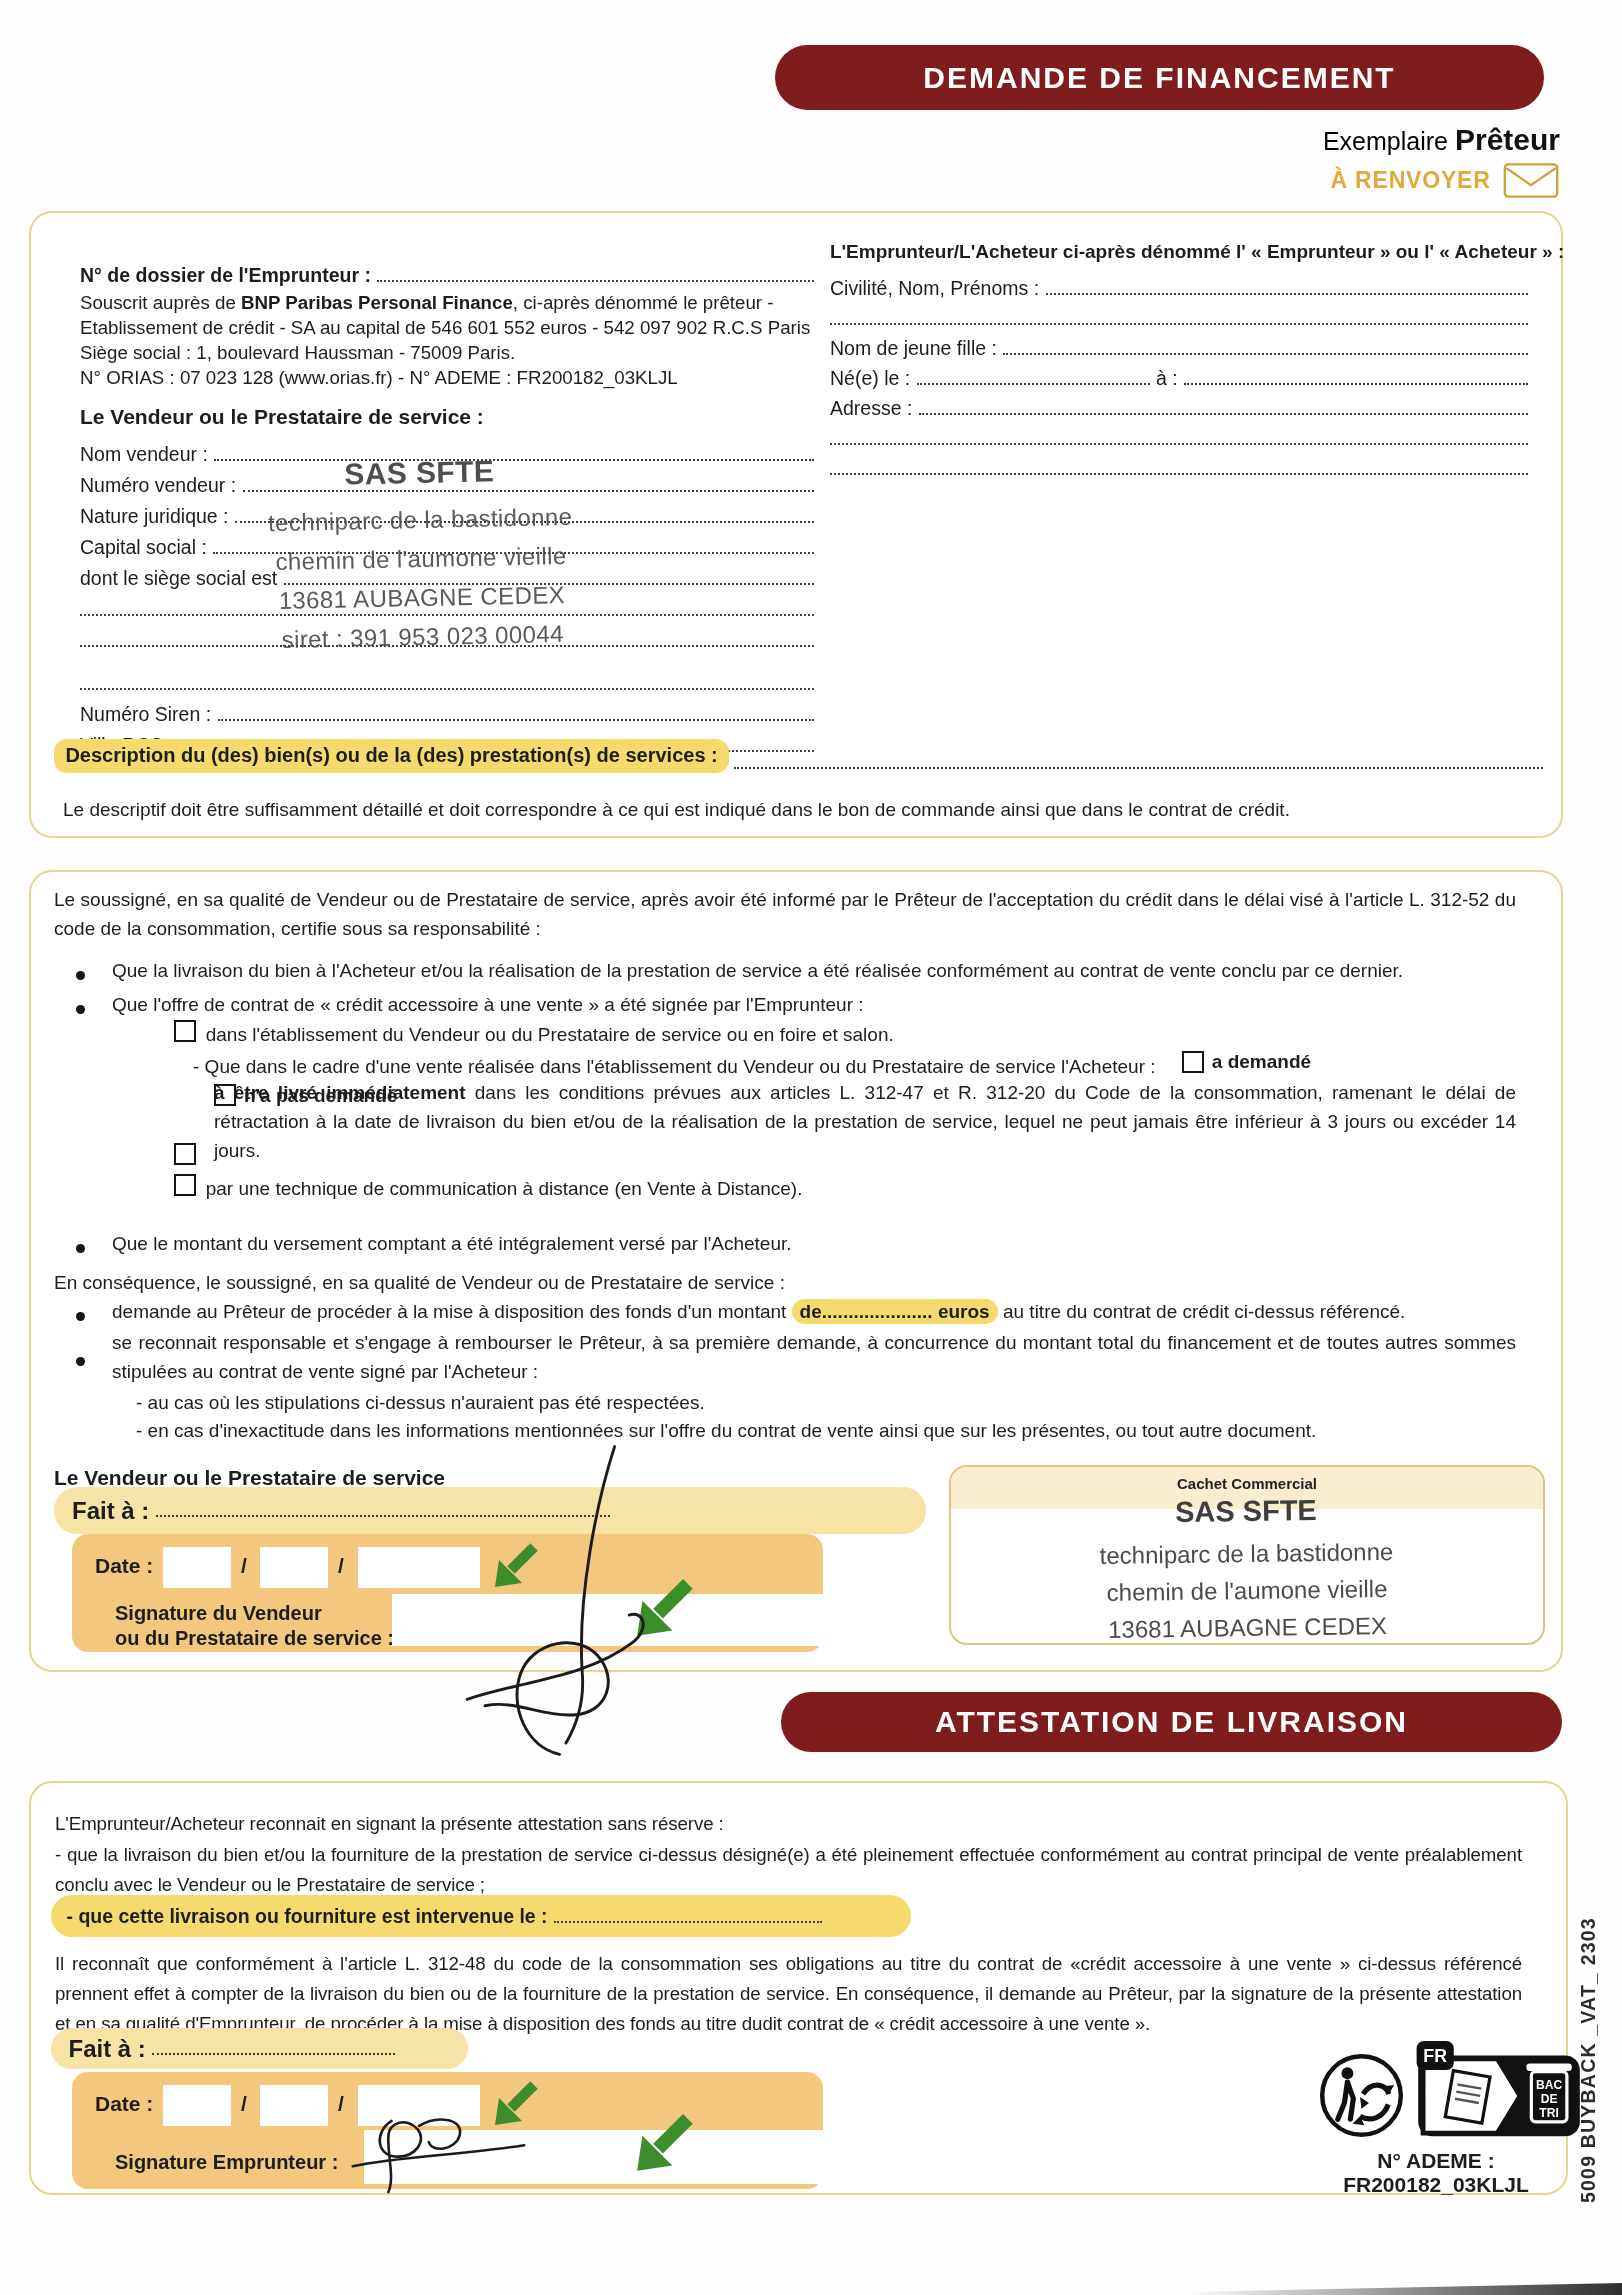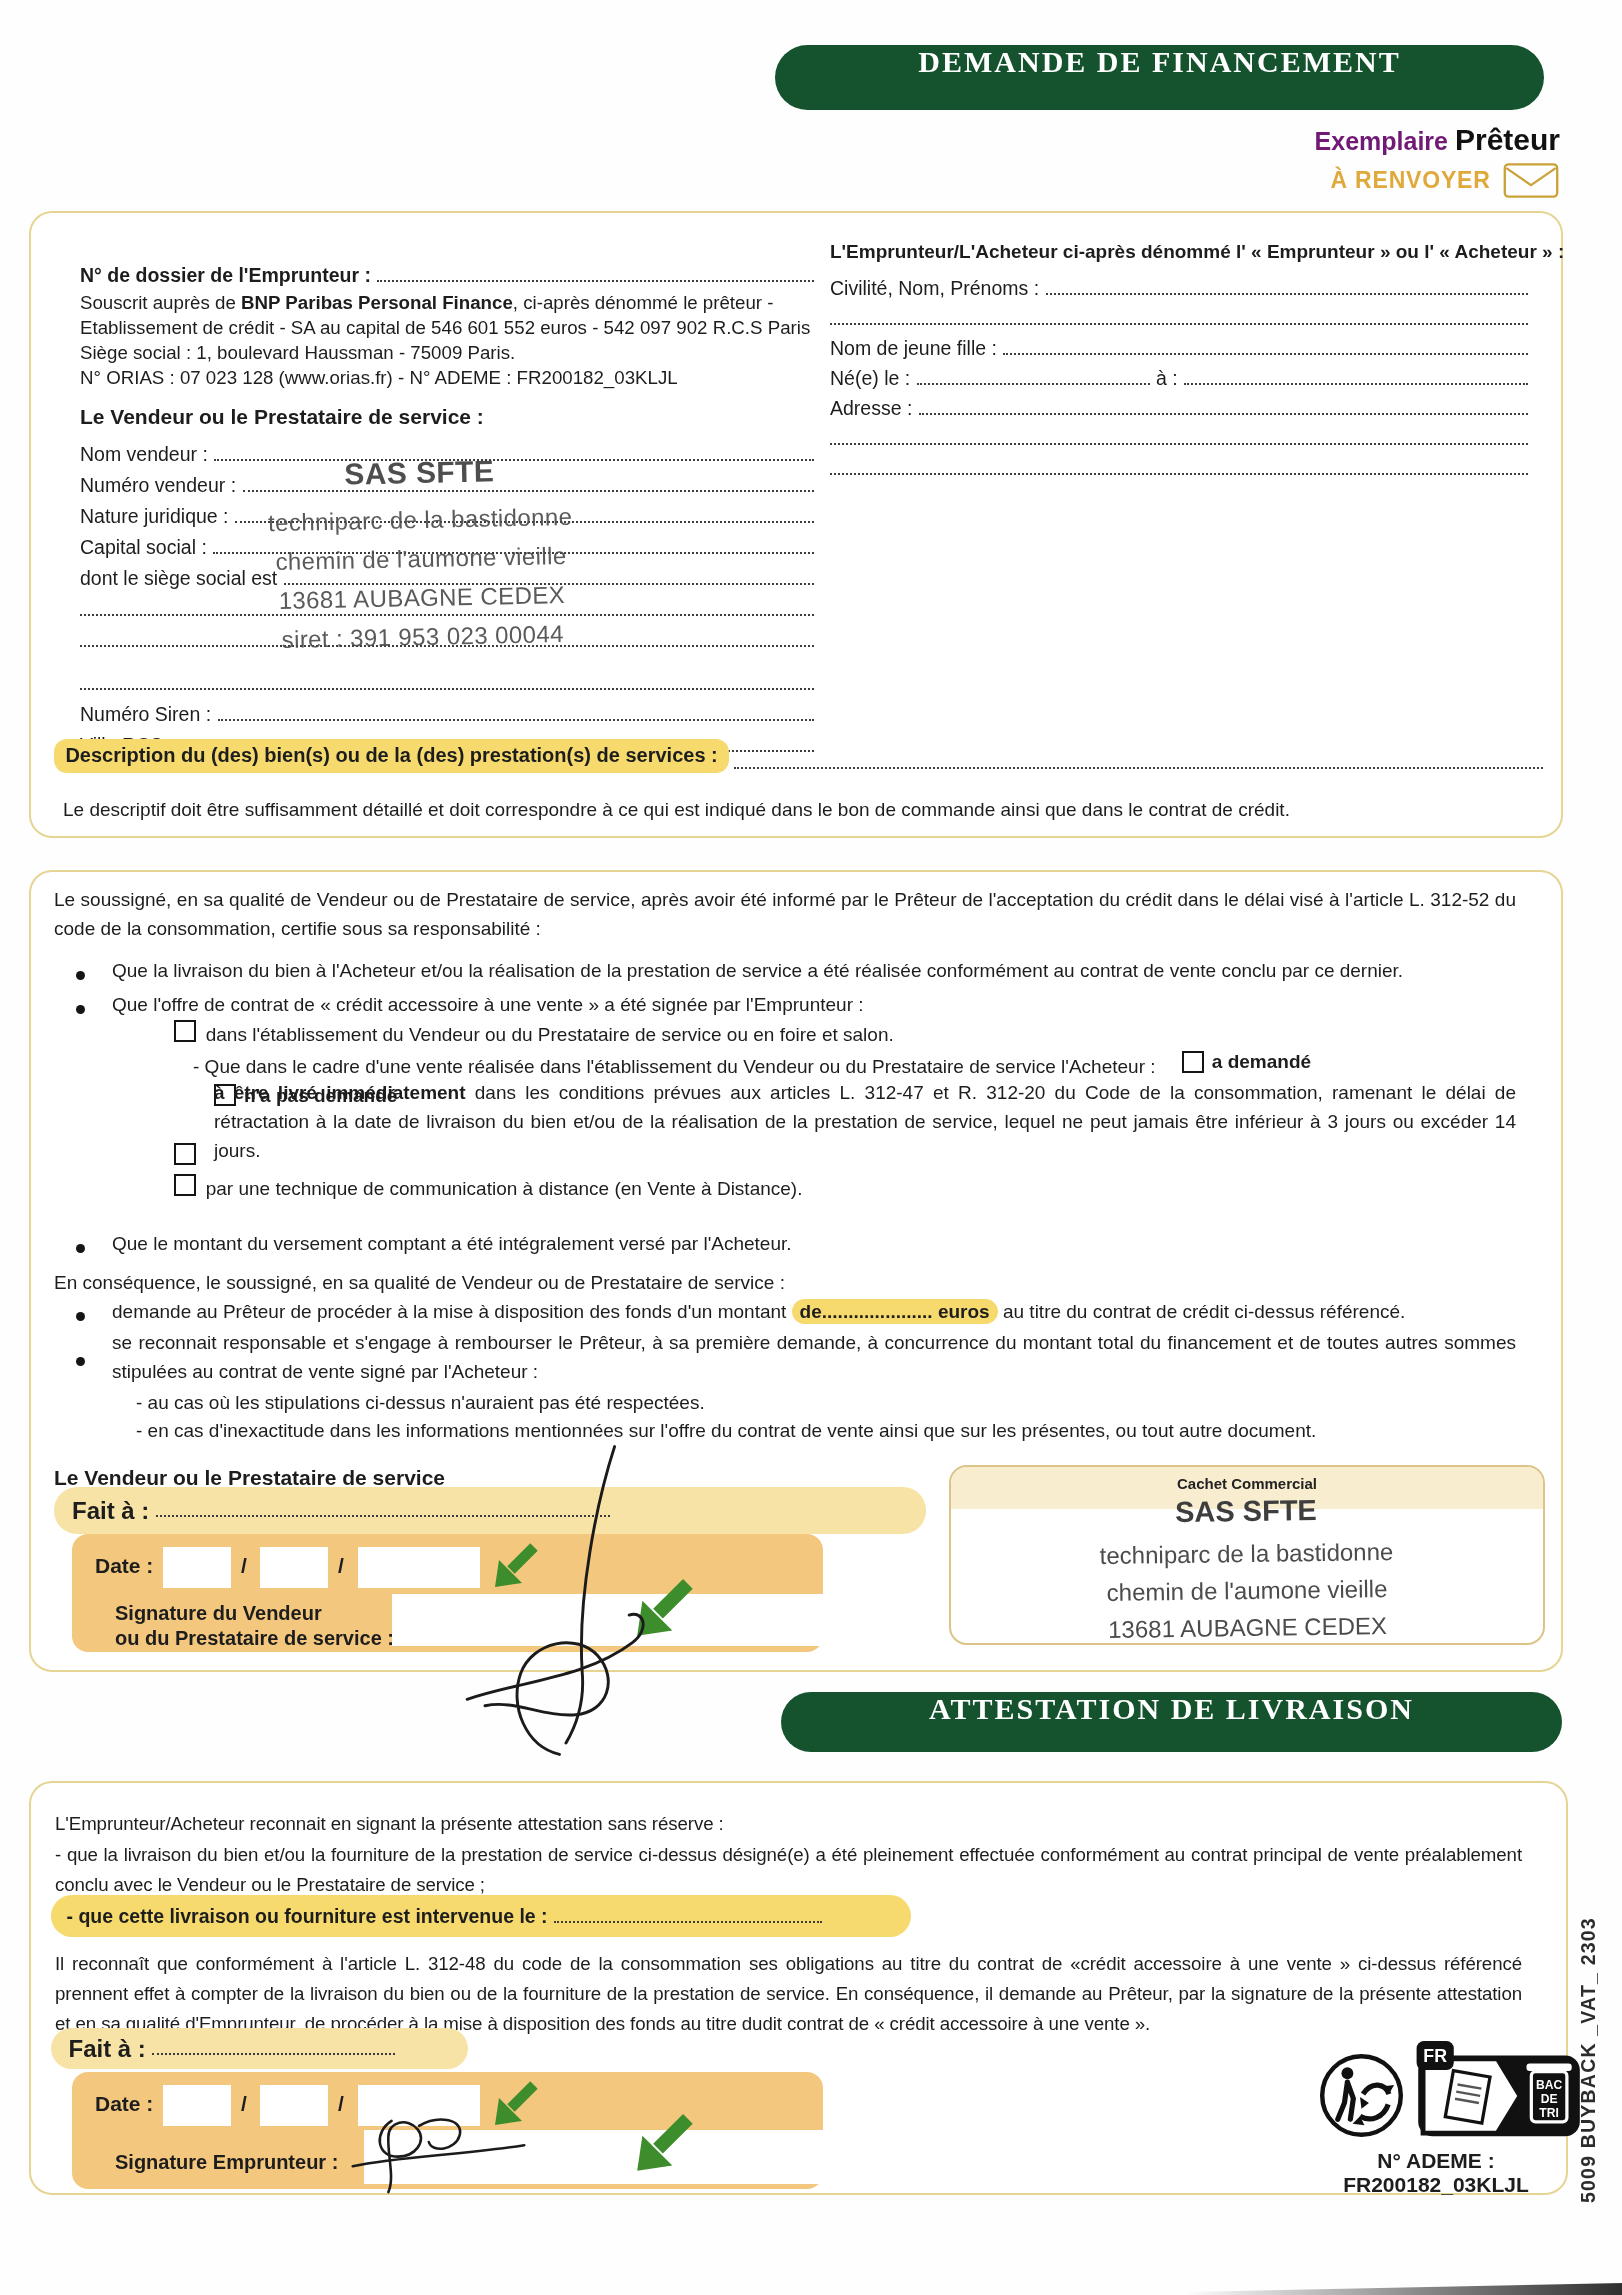--- a/index.html
+++ b/index.html
@@ -1,29 +1,29 @@
 <!DOCTYPE html>
 <html style="font-size:13px"><head>
 <meta charset="utf-8">
 <style>
   html,body{margin:0;padding:0;}
   body{width:1623px;height:2295px;position:relative;background:#fefefe;
        font-family:"Liberation Sans",sans-serif;color:#1d1d1d;overflow:hidden;}
   .b{font-weight:bold;}
   .abs{position:absolute;}
   
-  .banner{position:absolute;background:#14532d;border-radius:36px;display:flex;
-          justify-content:center;font-family:Liberation Serif, serif;}
+  .banner{position:absolute;background:#7f1d1d;border-radius:36px;display:flex;
+          align-items:center;justify-content:center;}
   .banner span{color:#fff;font-weight:bold;font-size:30px;letter-spacing:2px;}
   #banner1{left:775px;top:45px;width:769px;height:65px;}
   #banner2{left:781px;top:1692px;width:781px;height:60px;}
   
   #copyinfo{position:absolute;right:63px;top:123px;text-align:right;}
   .ci-l1{font-size:25px;}
-  .ci-ex{color:#701a75;font-weight:bold;}
+  .ci-ex{color:#000000;font-weight:normal;}
   .ci-pr{color:#111;font-weight:bold;font-size:30px;}
   .ci-l2{display:flex;justify-content:flex-end;align-items:center;gap:11.4px;margin-top:4.9px;}
   .ci-rv{color:#DFA93C;font-weight:bold;font-size:23px;letter-spacing:0.8px;}
   
   .obox{position:absolute;border:2.4px solid #E6D493;border-radius:23px;background:#fff;}
   #box1{left:29px;top:211px;width:1530px;height:623px;}
   #box2{left:29px;top:870px;width:1530px;height:798px;}
   #box3{left:29px;top:1781px;width:1535px;height:410px;}
   
   #col-left{position:absolute;left:49px;top:45px;width:734px;}

